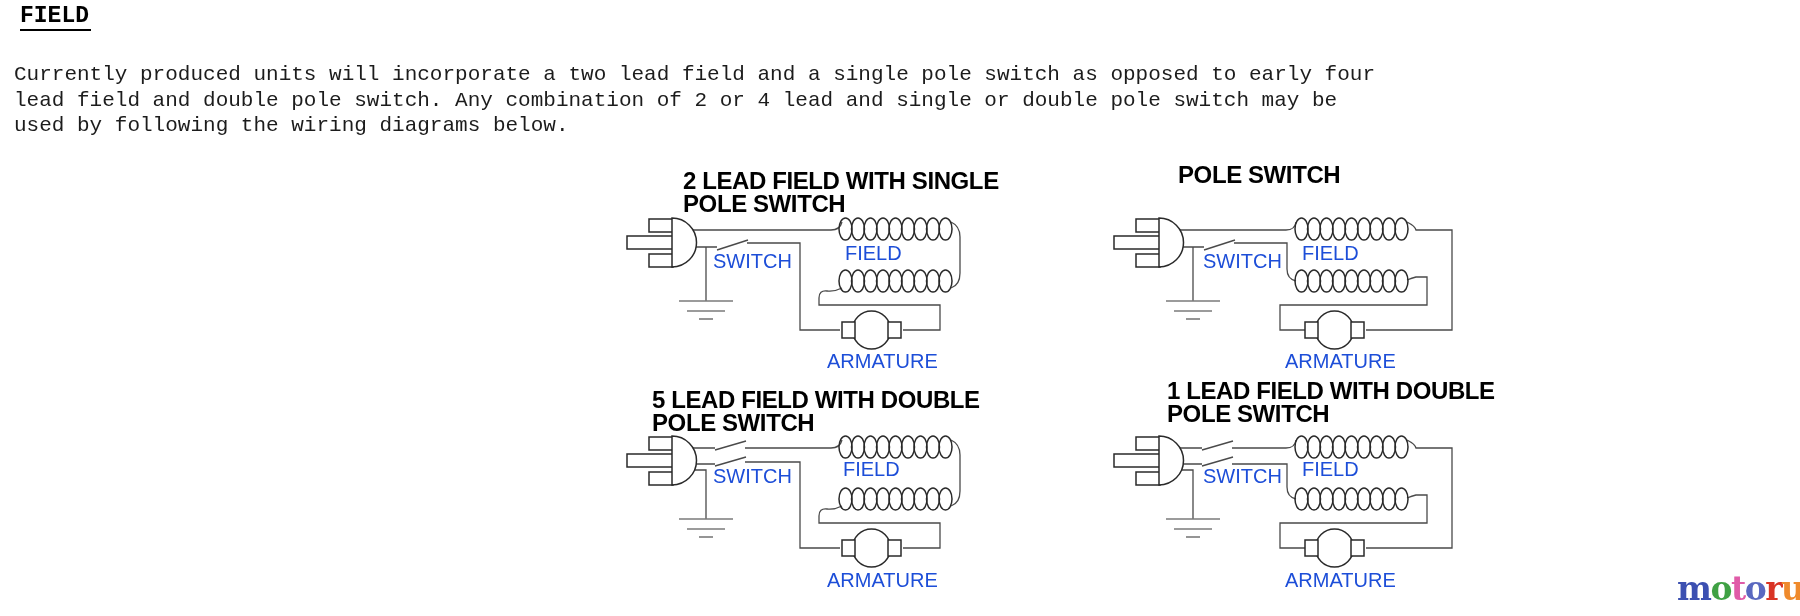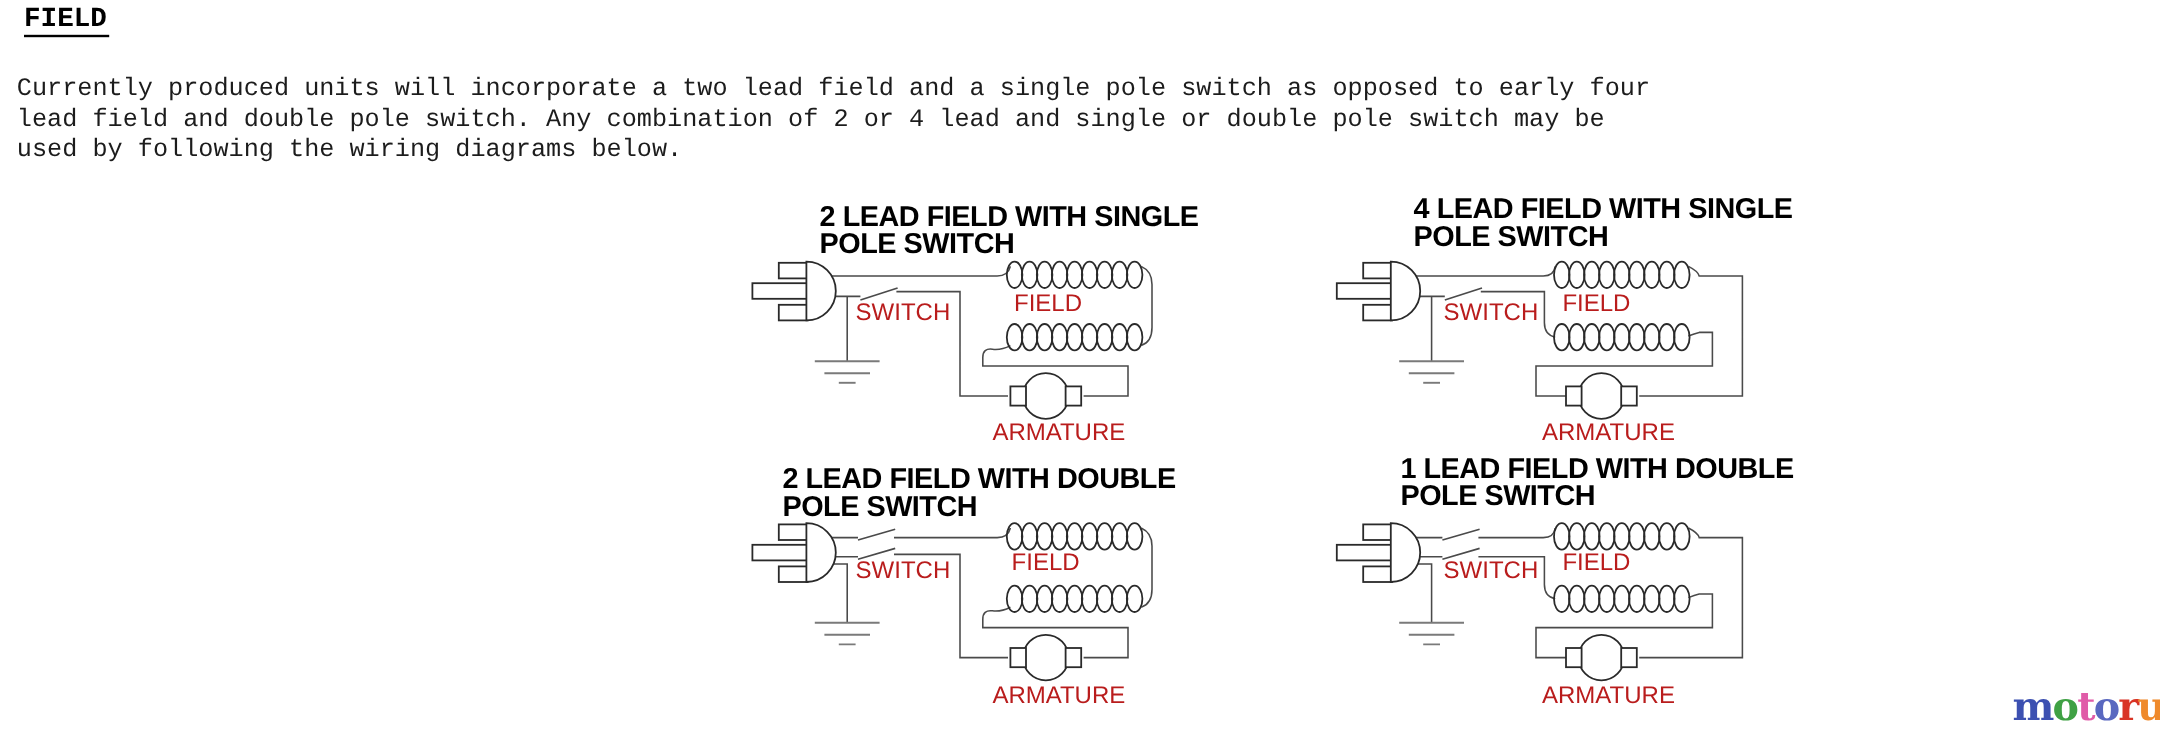--- a/index.html
+++ b/index.html
@@ -8,21 +8,21 @@
   svg.fig{position:absolute;left:0;top:0;}
   .page-title{position:absolute;left:20px;top:3px;margin:0;
       font-family:"Liberation Mono", monospace;font-size:23px;font-weight:bold;
       line-height:26px;letter-spacing:0;color:#000;display:inline-block;
       border-bottom:2px solid #000;padding:0 2px 0 0;}
   .intro{position:absolute;left:14px;top:62px;white-space:pre-line;
       font-family:"Liberation Mono", monospace;font-size:21px;line-height:25.5px;
       color:#1c1c1c;letter-spacing:0;}
   .dtitle{position:absolute;font-weight:bold;font-size:24px;line-height:23px;
       letter-spacing:-0.4px;color:#000;white-space:nowrap;}
-  .lbl{position:absolute;font-size:20px;line-height:20px;color:#b91c1c;white-space:nowrap;}
+  .lbl{position:absolute;font-size:20px;line-height:20px;color:#1d4ed8;white-space:nowrap;}
   .wire{stroke:#4a4a4a;stroke-width:1.3;fill:none;}
   .blade{stroke:#4a4a4a;stroke-width:1.4;fill:none;}
   .comp{stroke:#2a2a2a;stroke-width:1.5;fill:none;}
   .compfill{stroke:#2a2a2a;stroke-width:1.5;fill:#ffffff;}
   .gnd{stroke:#7a7a7a;stroke-width:1.6;fill:none;}
   .logo{position:absolute;left:1641px;top:569px;white-space:nowrap;}
   .logo-word{font-family:"DejaVu Serif", serif;font-weight:bold;font-size:33px;
       letter-spacing:-1.5px;margin-left:36px;}
   .logo-mark{font-size:12px;color:#b5aaa5;vertical-align:14px;}
   .logo-suffix{font-family:"DejaVu Serif", serif;font-size:15px;font-weight:bold;}
@@ -134,25 +134,24 @@
   <h1 class="page-title">FIELD</h1>
   <div class="intro">Currently produced units will incorporate a two lead field and a single pole switch as opposed to early four
 lead field and double pole switch.  Any combination of 2 or 4 lead and single or double pole switch may be
 used by following the wiring diagrams below.</div>
 
   <div class="dtitle" style="left:683px;top:169px;">
     <div>2 LEAD FIELD WITH SINGLE</div>
     <div>POLE SWITCH</div>
   </div>
   <div class="dtitle" style="left:1178px;top:163px;">
-    <div>4 LEAD FIELD WITH SINGLE</div>
     <div>POLE SWITCH</div>
   </div>
   <div class="dtitle" style="left:652px;top:388px;">
-    <div>2 LEAD FIELD WITH DOUBLE</div>
+    <div>5 LEAD FIELD WITH DOUBLE</div>
     <div>POLE SWITCH</div>
   </div>
   <div class="dtitle" style="left:1167px;top:379px;">
     <div>1 LEAD FIELD WITH DOUBLE</div>
     <div>POLE SWITCH</div>
   </div>
 
   <div class="lbl" style="left:713px;top:251px;">SWITCH</div>
   <div class="lbl" style="left:1203px;top:251px;">SWITCH</div>
   <div class="lbl" style="left:713px;top:466px;">SWITCH</div>

